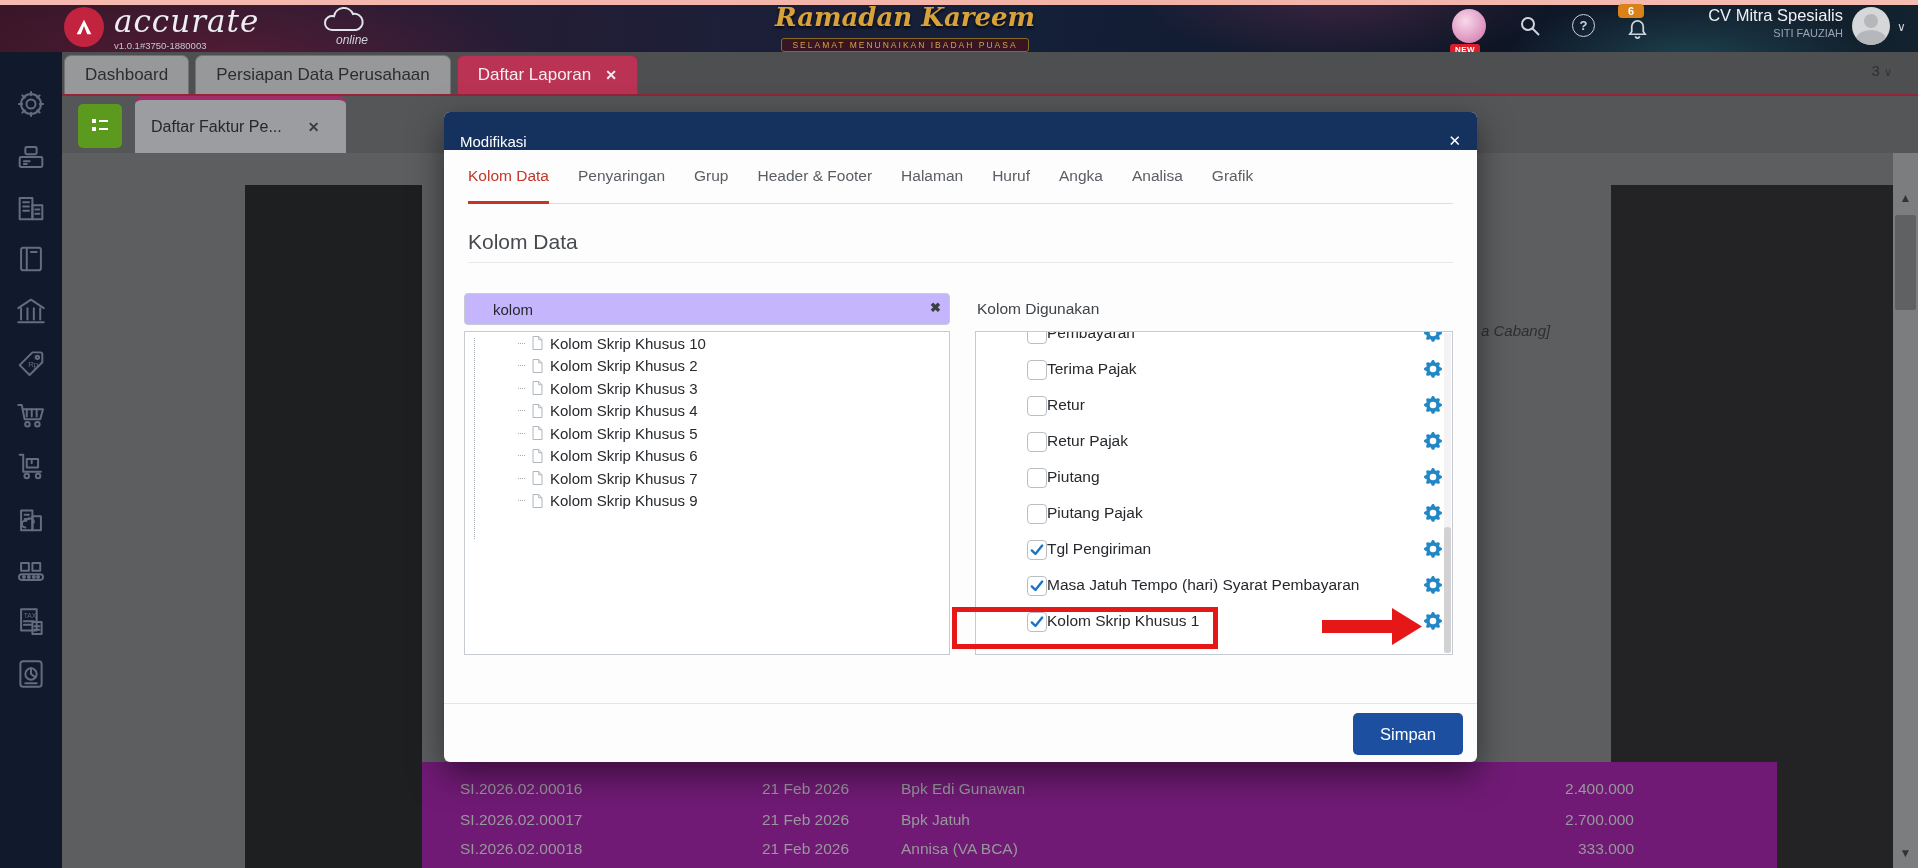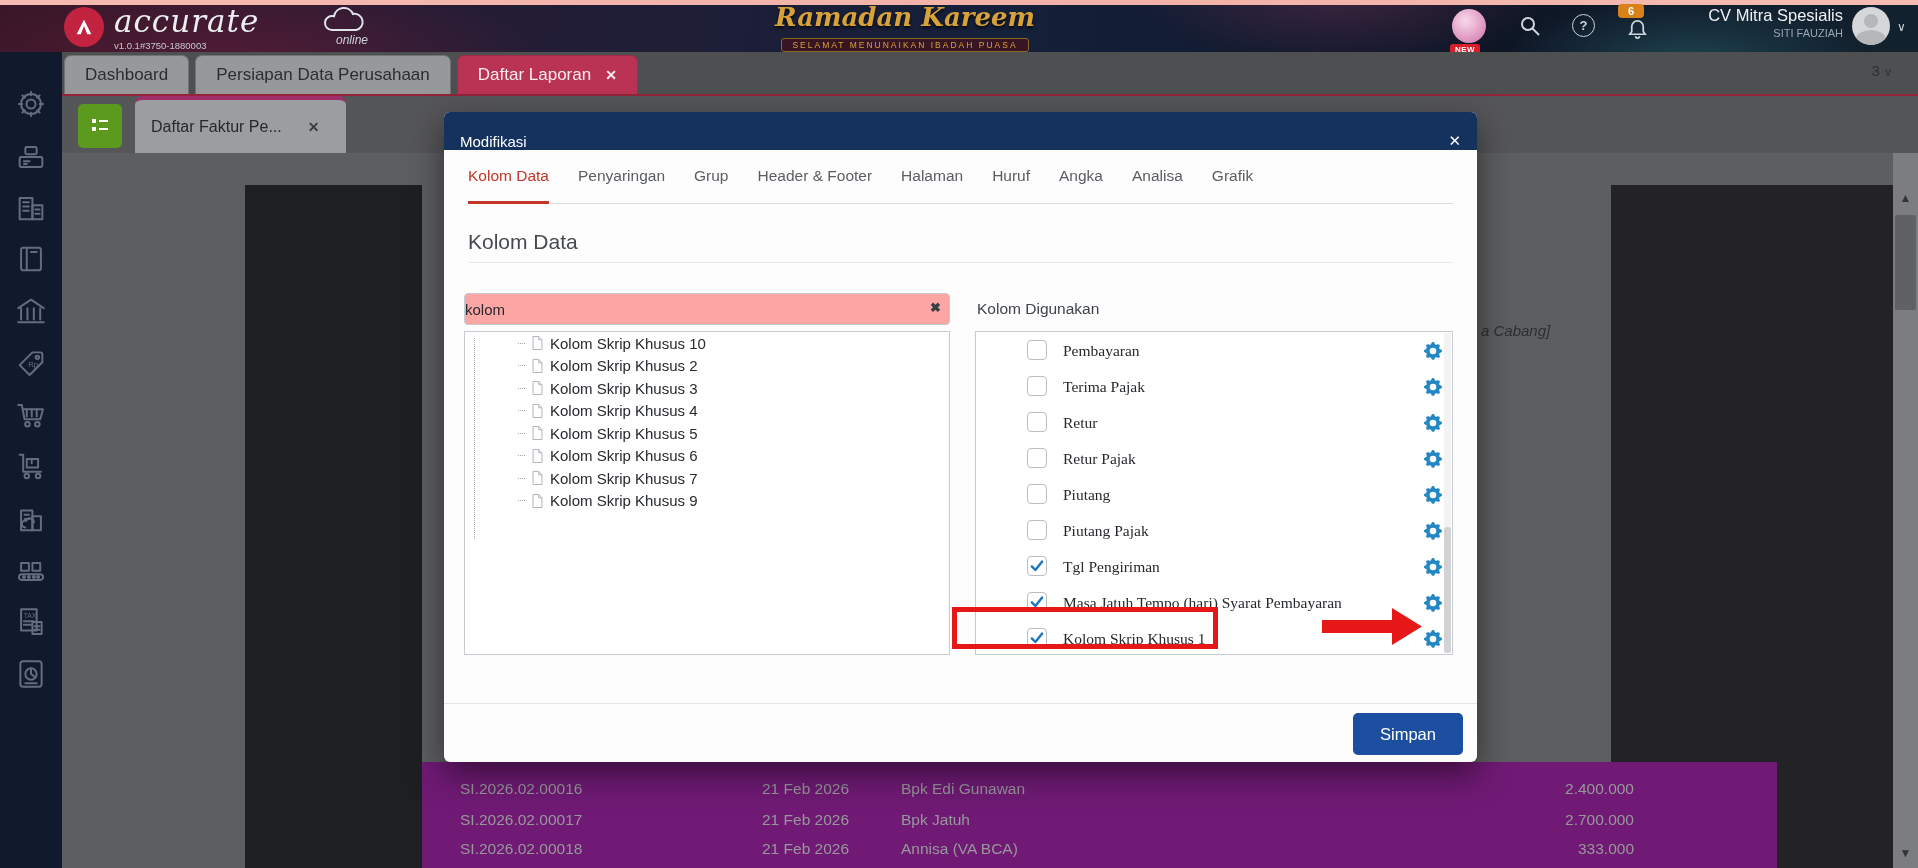--- a/index.html
+++ b/index.html
@@ -97,31 +97,31 @@
   .mtabs{ position:absolute; left:24px; right:24px; top:38px; height:54px; display:flex; gap:29px;
     align-items:center; border-bottom:1px solid #dcdee1; }
   .mtab{ font-size:15.5px; color:#5a5e63; cursor:pointer; height:100%; display:flex; align-items:center;
     border-bottom:3px solid transparent; margin-bottom:-1px; }
   .mtab.active{ color:var(--mtab-red); border-bottom-color:var(--mtab-red); }
   .msection-title{ position:absolute; left:24px; top:118px; font-size:21px; color:#46494e; }
   .mhr{ position:absolute; left:24px; right:24px; top:150px; border-top:1px solid #e8e9eb; }
   .col-left{ position:absolute; left:20px; top:181px; width:486px; }
   .col-right{ position:absolute; left:531px; top:181px; width:478px; }
   .search-wrap{ position:relative; width:100%; height:32px; }
-  .search-input{ width:100%; height:32px; border:1px solid #c6cbd1; border-radius:4px; padding:0 30px 0 0;
-    font-size:15px; color:#26292d; font-family:"Liberation Sans",sans-serif; outline:none; background:#fca5a5; }
+  .search-input{ width:100%; height:32px; border:1px solid #c6cbd1; border-radius:4px; padding:0 30px 0 28px;
+    font-size:15px; color:#26292d; font-family:"Liberation Sans",sans-serif; outline:none; background:#c4b5fd; }
   .search-clear{ position:absolute; right:9px; top:7px; font-size:13px; color:#3a3f44; font-weight:bold; cursor:pointer; }
   .used-label{ height:32px; display:flex; align-items:center; font-size:15.5px; color:#3f444a; padding-left:2px; }
   .panel{ position:relative; margin-top:6px; height:324px; border:1px solid #c6cbd1; background:#fff; overflow:hidden;padding-left:41px; }
   .treeline{ position:absolute; left:9px; top:6px; height:201px; border-left:1px dotted #a6abb0; }
   .tree-row{ position:relative; display:flex; align-items:center; gap:6px; height:22.5px; padding-left:12px;
     font-size:15px; color:#26292d; cursor:pointer; }
   .tree-row:first-child{ margin-top:4px; }
   .tree-dash{ width:7px; border-top:1px dotted #a6abb0; }
-  .used-row{ display:flex; align-items:flex-end; gap:16px; height:36px; padding:0 10px; cursor:default;font-family:Liberation Serif, serif; }
+  .used-row{ display:flex; align-items:flex-start; height:36px; padding:0 10px; cursor:default; }
   .used-row:first-child{ margin-top:-8px; }
   .cbx{ width:20px; height:20px; border:1px solid #b9bec4; border-radius:4px; background:#fff; flex:none;
     display:flex; align-items:center; justify-content:center; cursor:pointer; }
   .used-lbl{ flex:1; font-size:15.5px; color:#26292d; }
   .gear{ width:18px; height:18px; flex:none; cursor:pointer; }
   .panel-scroll-track{ position:absolute; right:1px; top:1px; bottom:1px; width:7px; background:#f3f3f3; }
   .panel-scroll-thumb{ position:absolute; right:1px; top:195px; width:7px; height:126px; background:#d2d2d2; border-radius:3px; }
   .mfooter-line{ position:absolute; left:0; right:0; top:591px; border-top:1px solid #e4e5e7; }
   .save-btn{ position:absolute; right:14px; top:601px; width:110px; height:42px; background:var(--btn-blue);
     border:none; border-radius:5px; color:#fff; font-size:16.5px; font-family:"Liberation Sans",sans-serif; cursor:pointer; }

